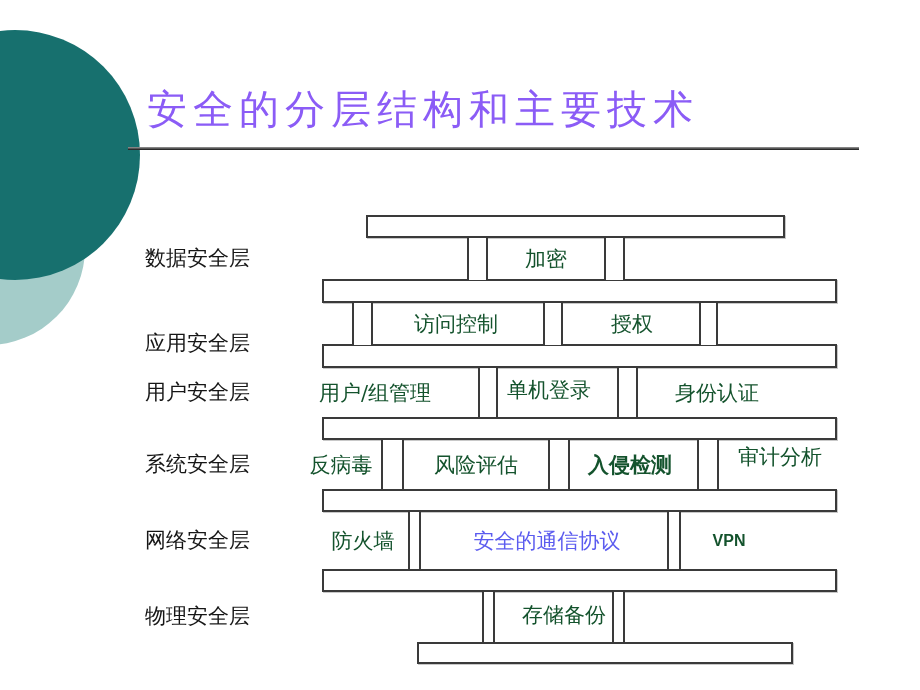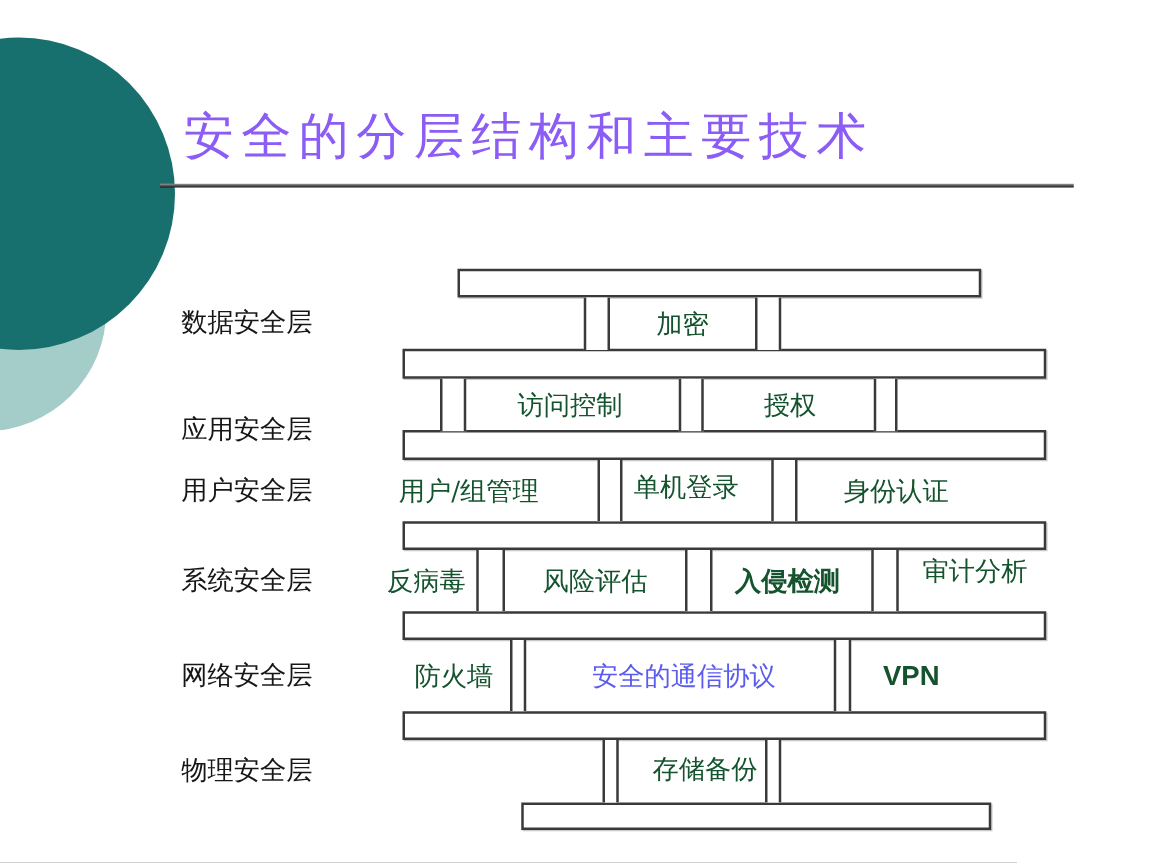--- a/index.html
+++ b/index.html
@@ -34,21 +34,21 @@
   
   .txt{
     position:absolute; transform:translate(-50%,-50%);
     font-size:21px; color:#14532d; white-space:nowrap;
   }
   .row-label{
     position:absolute; left:145px; transform:translateY(-50%);
     font-size:21px; color:#161616; white-space:nowrap;
   }
   .highlight{color:#5b5bef;}
-  .sans-bold{font-family:"Liberation Sans", sans-serif; font-weight:bold; font-size:22px;}
+  .sans-bold{font-family:"Liberation Sans", sans-serif; font-weight:bold; font-size:16px;}
 </style>
 </head>
 <body>
 
 <div class="slide">
 
   <div class="circle circle-light"></div>
   <div class="circle circle-dark"></div>
 
   <div class="title">安全的分层结构和主要技术</div>

